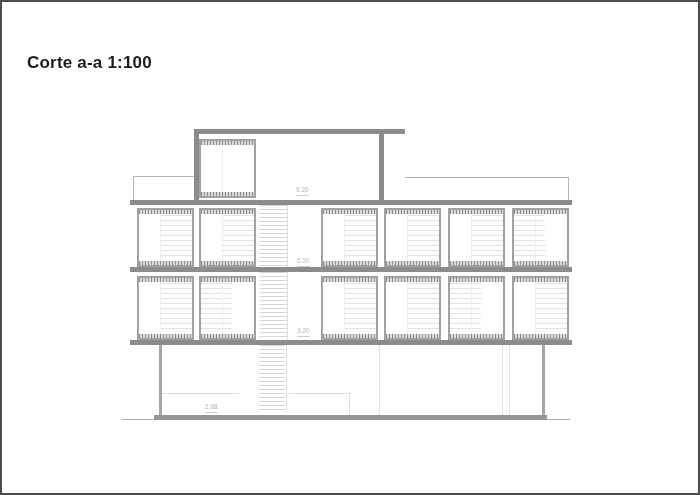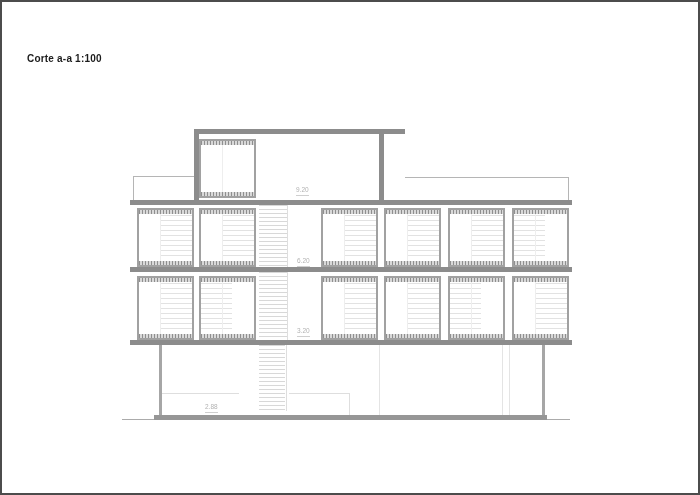--- a/index.html
+++ b/index.html
@@ -8,21 +8,21 @@
     width:700px;height:495px;
     box-sizing:border-box;
     background:#fff;
     border:2px solid var(--line-dark,#4c4c4c);
     overflow:hidden;
     font-family:"Liberation Sans","DejaVu Sans",sans-serif;
   }
   .abs{position:absolute;}
   #title{
     left:25px;top:51px;
-    font-size:10px;font-weight:bold;color:#1c1c1c;
+    font-size:17px;font-weight:bold;color:#1c1c1c;
     letter-spacing:0.2px;
   }
   .slab{background:var(--slab,#8c8c8c);}
   .wall{background:var(--slab,#8c8c8c);}
   .thinline{background:#b5b5b5;}
   .faint{background:#dedede;}
   .vfaint{background:#e4e4e4;}
   .module{
     box-sizing:border-box;
     border:2px solid var(--frame,#a1a1a1);

